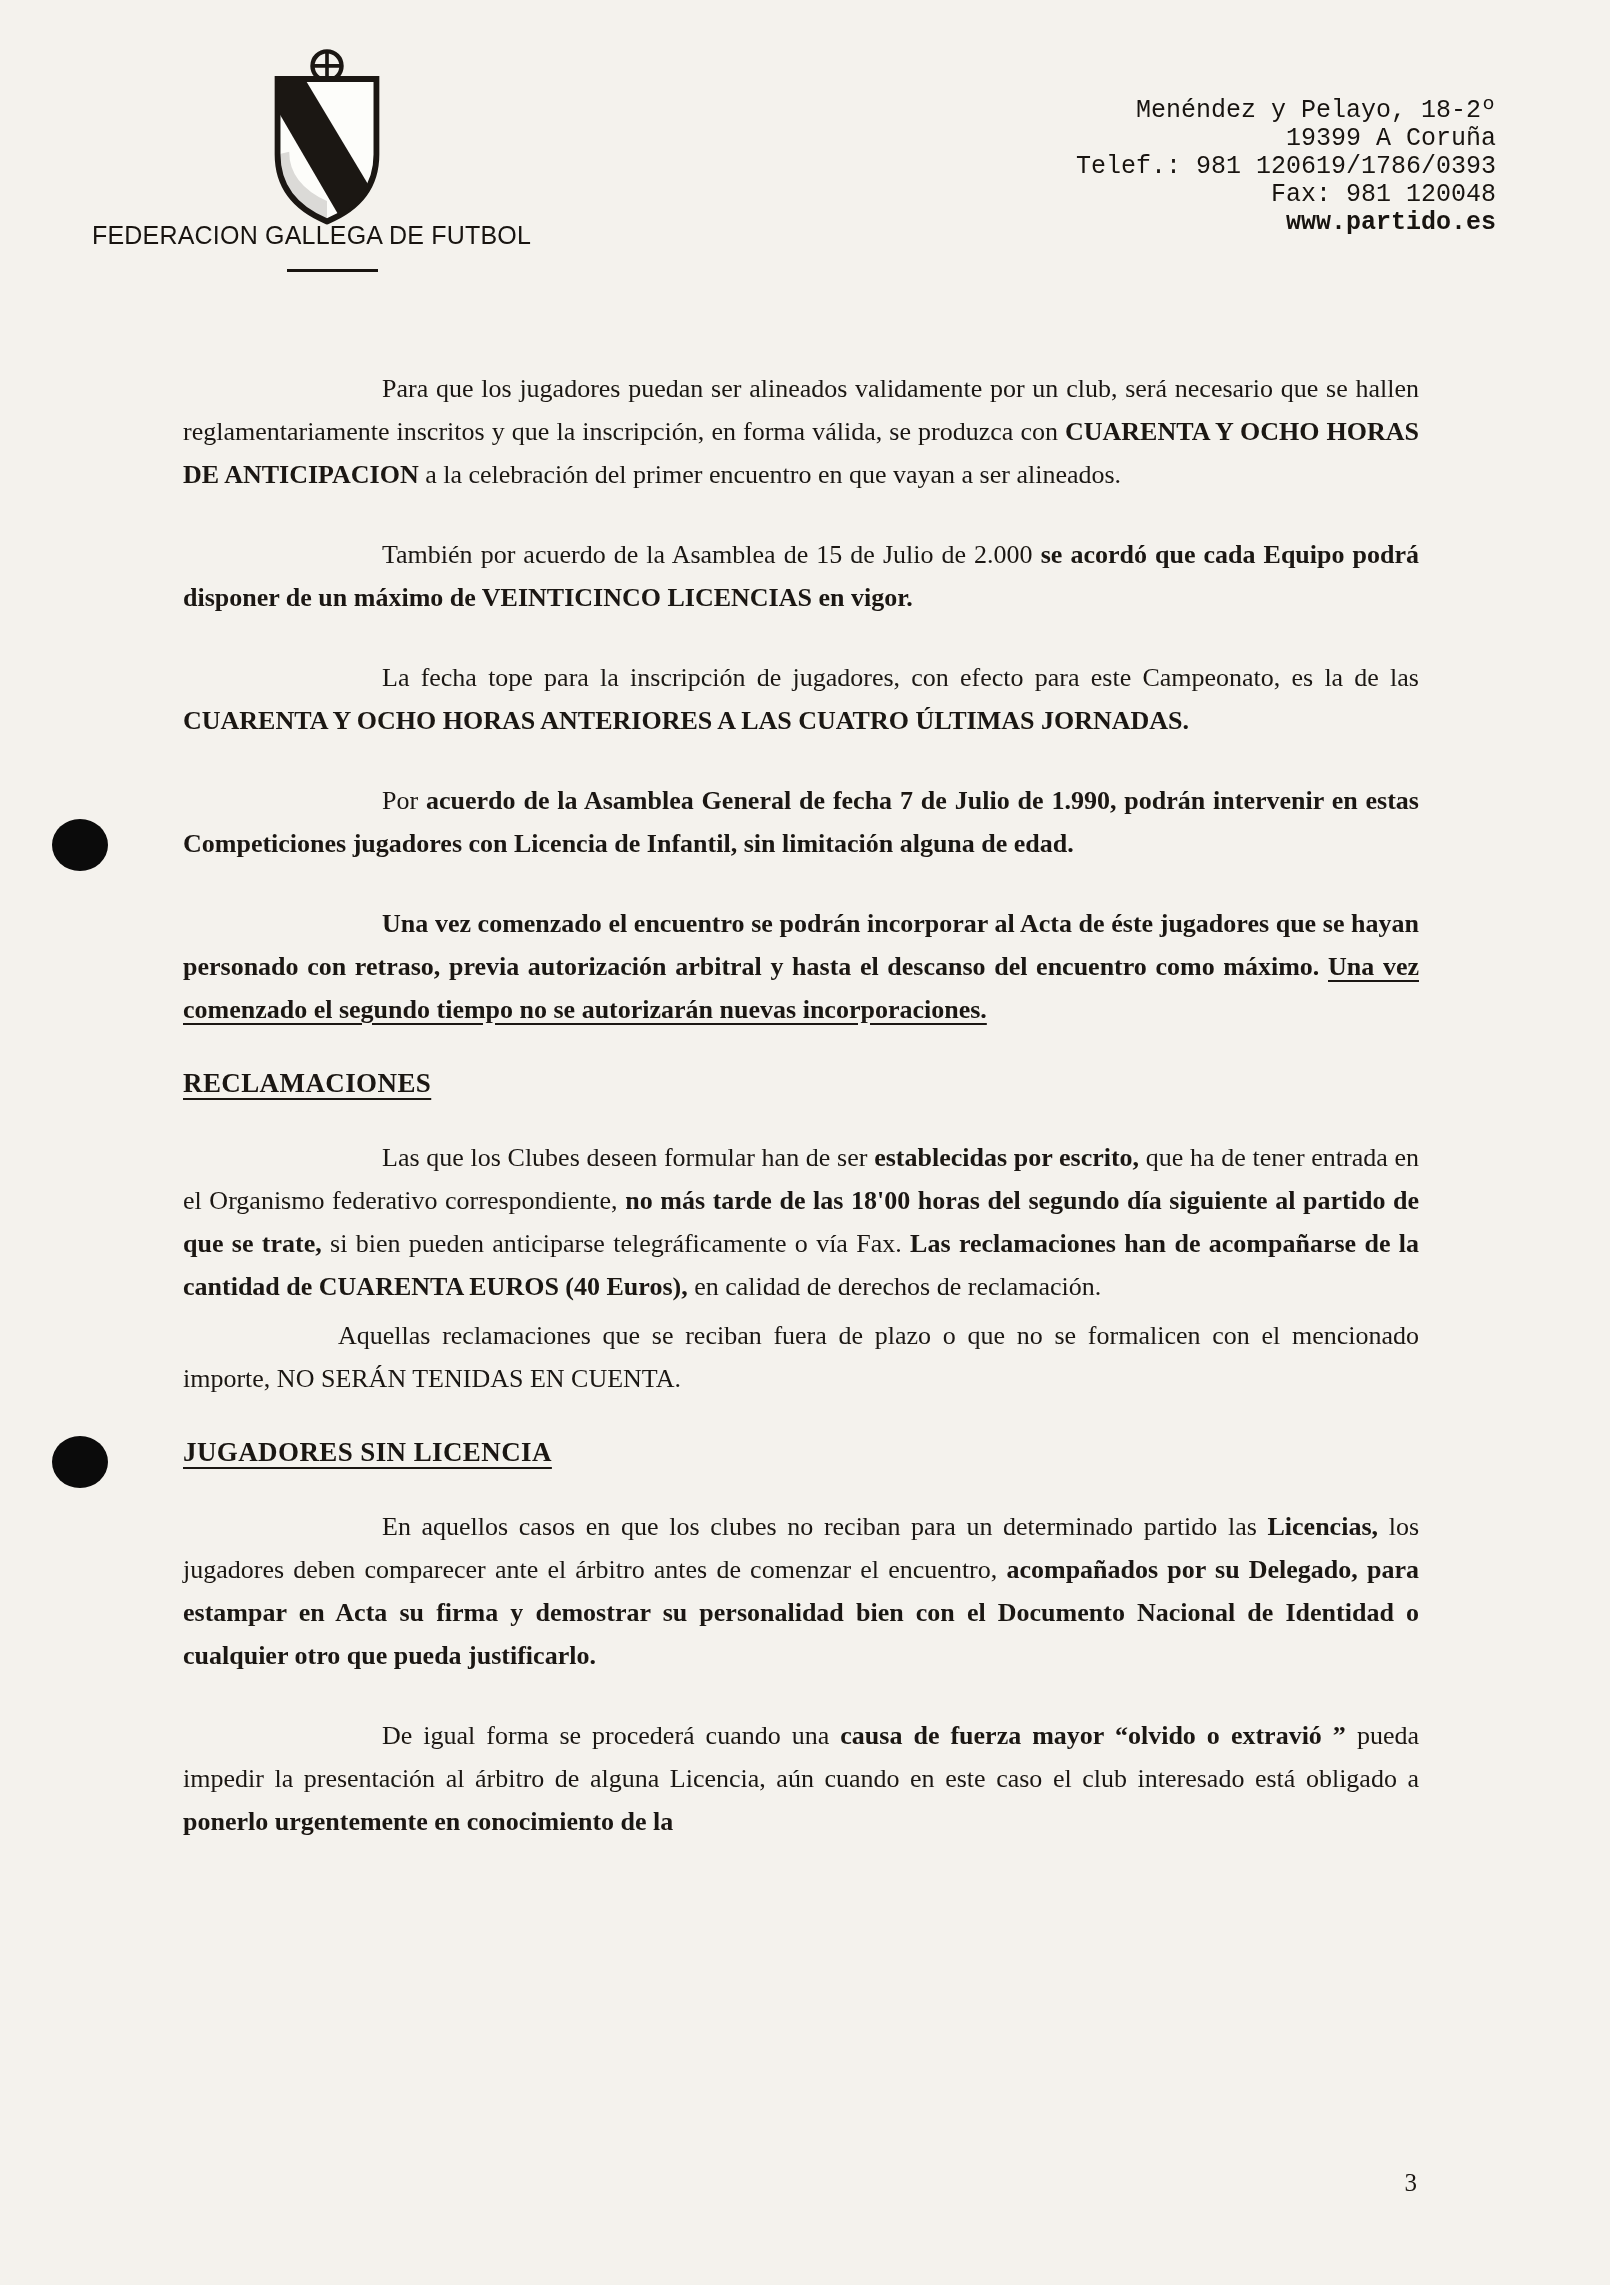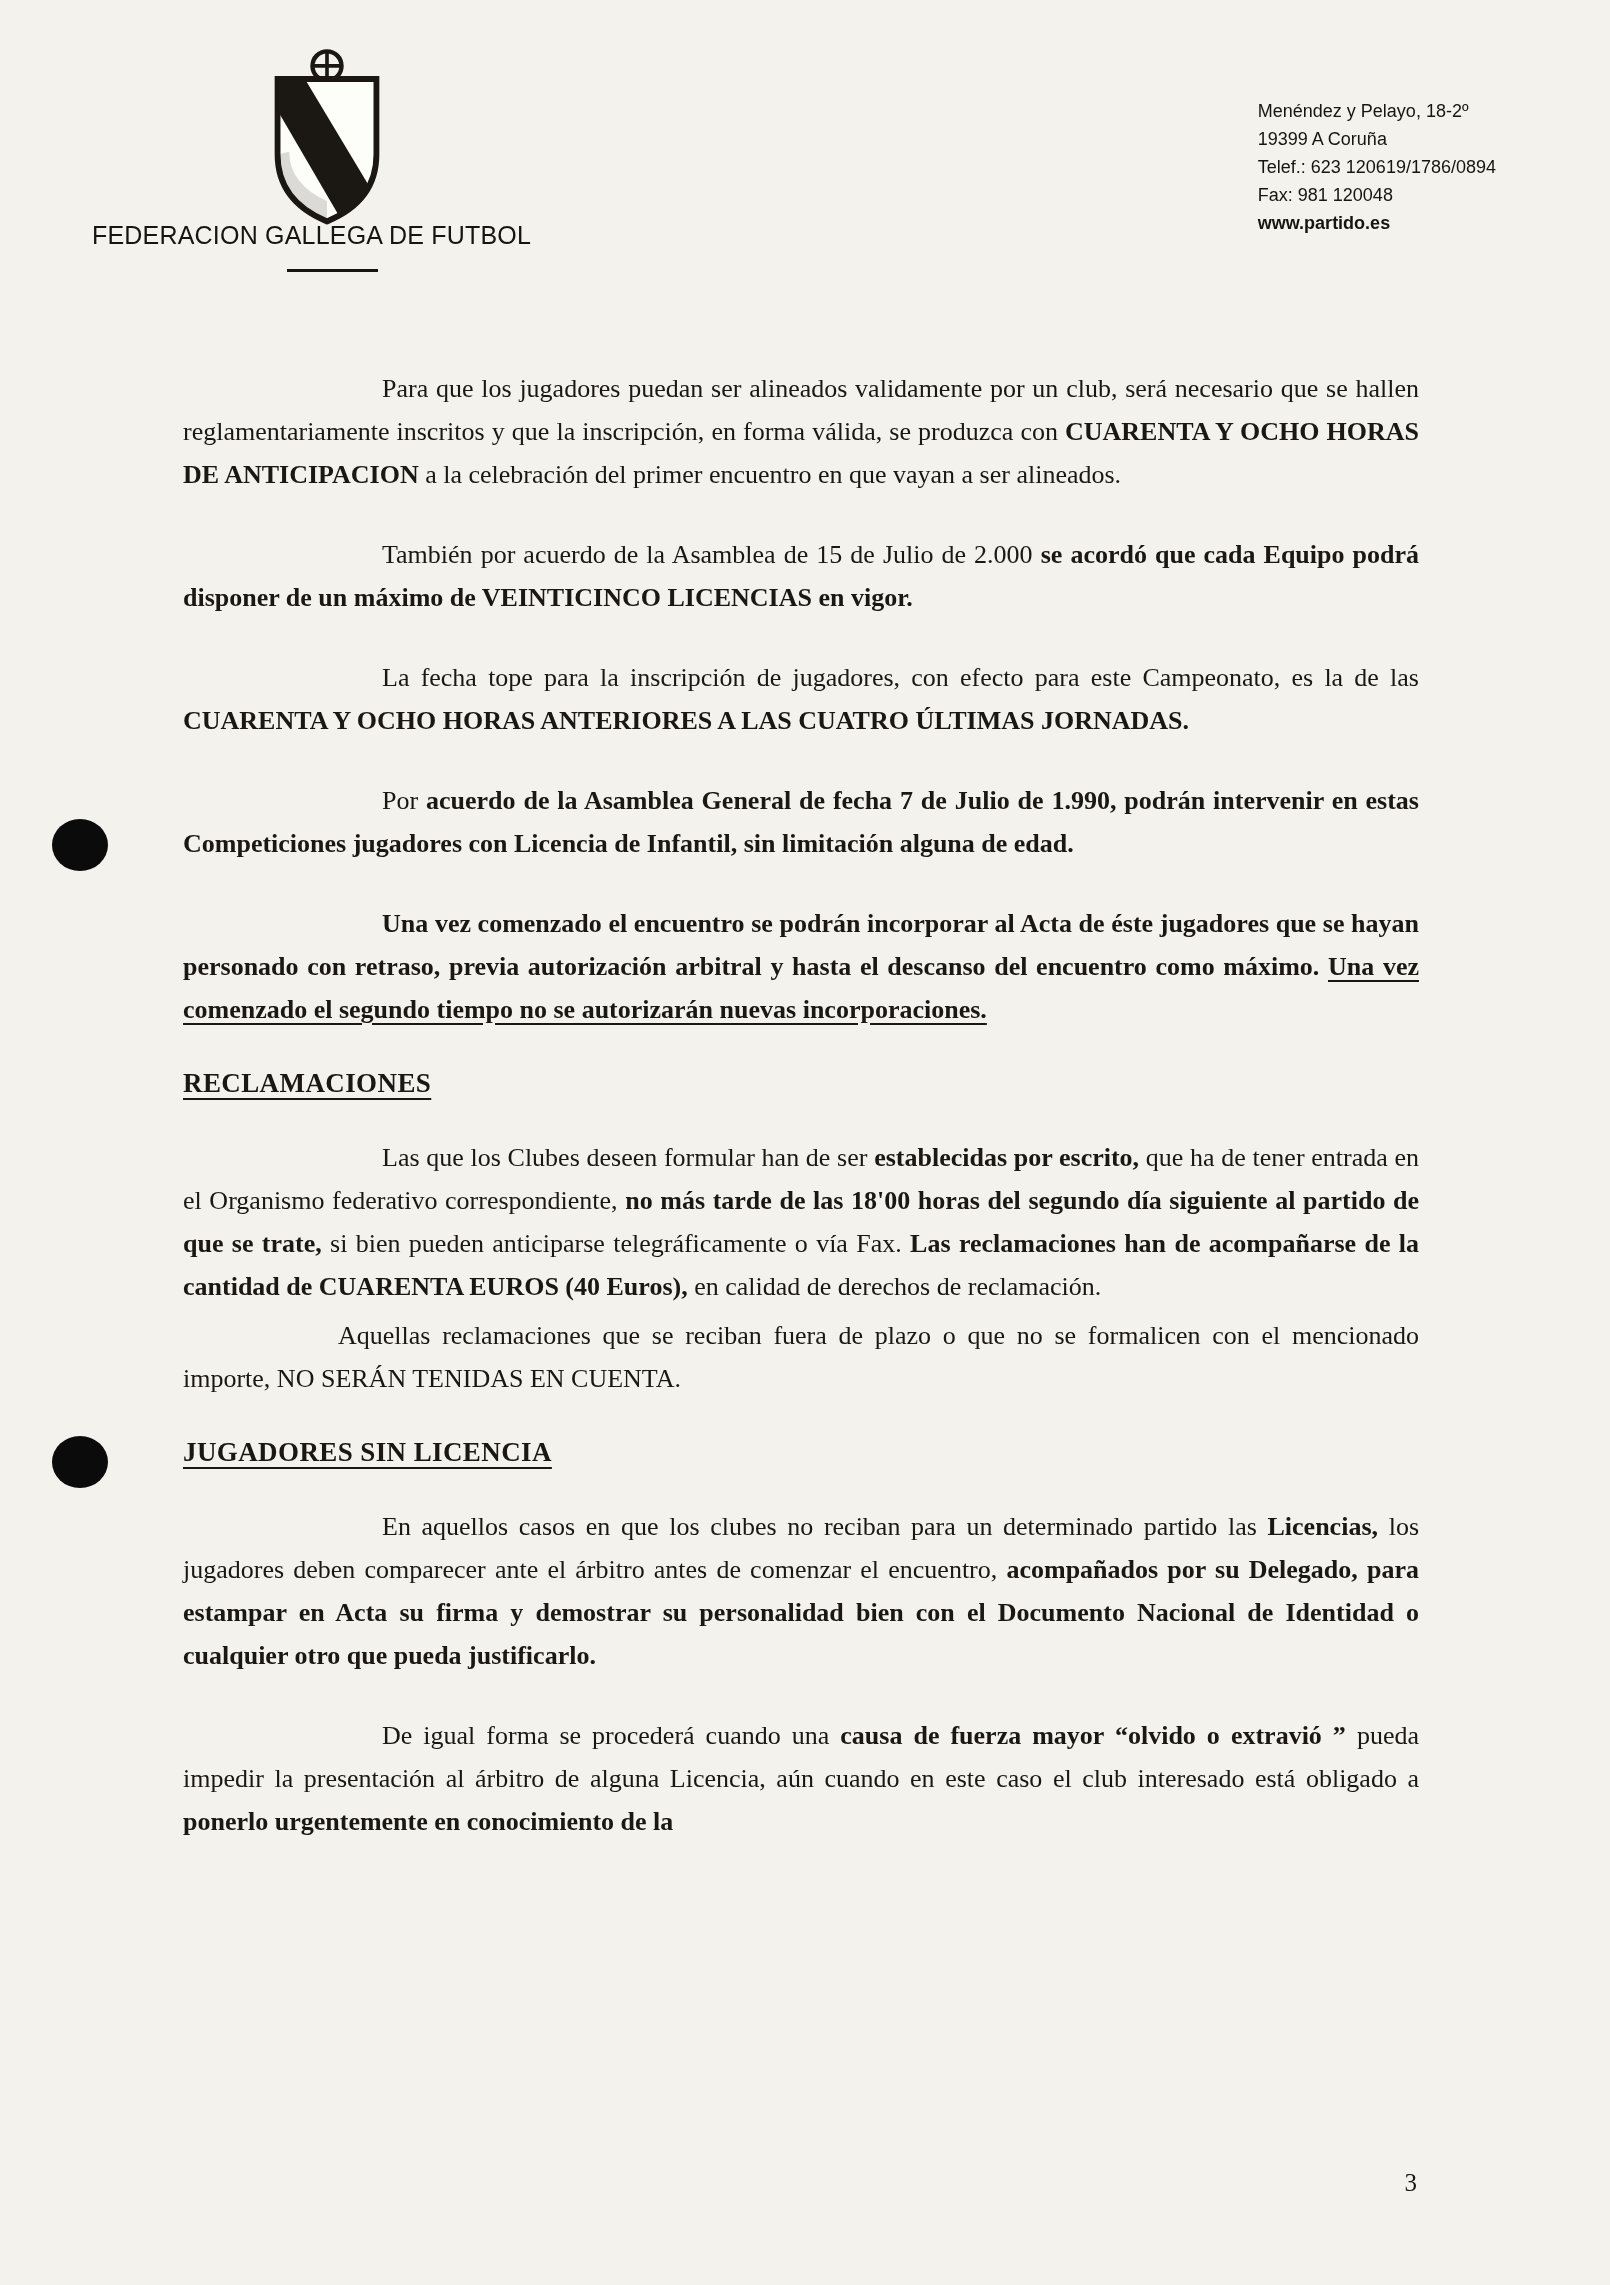--- a/index.html
+++ b/index.html
@@ -47,23 +47,24 @@
     left: 287px;
     top: 269px;
     width: 91px;
     height: 2.9px;
     background: #181410;
   }
   .address {
     position: absolute;
     right: 115px;
     top: 97px;
-    font-family: Liberation Sans, sans-serif;
-    font-size: 18px;
+    font-family: Liberation Mono, monospace;
+    font-size: 25px;
     line-height: 28px;
+    text-align: right;
     color: #181410;
   }
   .addr-web { font-weight: 700; }
 
   
   .doc-body { padding: 0 192px 0 183px; }
   .para {
     margin: 0 0 37px;
     font-size: 26px;
     line-height: 43px;
@@ -116,21 +117,21 @@
         </g>
       </svg>
     </div>
 
     <div class="org-name">FEDERACION GALLEGA DE FUTBOL</div>
     <div class="org-underline"></div>
 
     <div class="address">
       <div class="addr-line">Menéndez y Pelayo, 18-2º</div>
       <div class="addr-line">19399 A Coruña</div>
-      <div class="addr-line">Telef.: 623 120619/1786/0894</div>
+      <div class="addr-line">Telef.: 981 120619/1786/0393</div>
       <div class="addr-line">Fax: 981 120048</div>
       <div class="addr-line addr-web">www.partido.es</div>
     </div>
 
   </header>
 
   <main class="doc-body">
 
     <p class="para"><span class="">Para que los jugadores puedan ser alineados validamente por un club, será necesario que se hallen reglamentariamente inscritos y que la inscripción, en forma válida, se produzca con </span><span class="b">CUARENTA Y OCHO HORAS DE ANTICIPACION</span><span class=""> a la celebración del primer encuentro en que vayan a ser alineados.</span></p>
 

